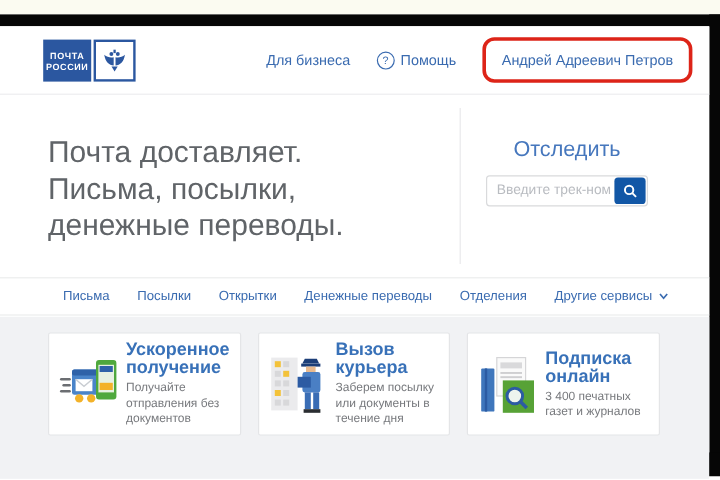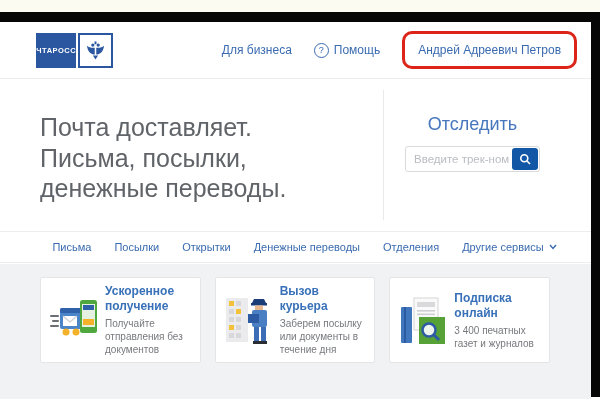--- a/index.html
+++ b/index.html
@@ -12,21 +12,21 @@
   .bar-right{position:absolute;left:591px;top:12px;width:9px;height:385px;background:#060606;}
   .bar-bottom{position:absolute;left:0;top:377px;width:600px;height:20px;background:#060606;}
   .bottom-strip{position:absolute;left:0;top:397px;width:600px;height:3px;background:#fff;}
 
   #content{position:absolute;left:0;top:22px;width:591px;height:355px;background:#fff;}
 
   
   .header{position:absolute;left:0;top:0;width:591px;height:56px;background:#fff;
           border-bottom:1px solid #ededef;}
   .logo-box{position:absolute;left:36px;top:11px;width:40px;height:35px;background:#2b57a0;
-            display:flex;align-items:center;justify-content:center;}
+            display:flex;flex-direction:column;align-items:center;justify-content:center;}
   .logo-box span{color:#fff;font-size:7.5px;font-weight:bold;line-height:9px;letter-spacing:.5px;}
   .emblem-box{position:absolute;left:78px;top:11px;width:31px;height:31px;background:#fff;
               border:2px solid #2b57a0;display:flex;align-items:center;justify-content:center;}
   .nav{position:absolute;right:14px;top:0;height:56px;display:flex;align-items:center;gap:22px;
        font-size:12px;color:#3a6bb0;}
   .nav-link{cursor:pointer;display:flex;align-items:center;gap:5px;white-space:nowrap;}
   .q-icon{display:inline-flex;align-items:center;justify-content:center;width:13px;height:13px;
           border:1px solid #3a6bb0;border-radius:50%;font-size:9px;line-height:1;}
   .user-chip{border:3px solid #dd2418;border-radius:10px;padding:9px 13px;background:#fff;
              color:#3a6bb0;white-space:nowrap;cursor:pointer;}
@@ -52,21 +52,21 @@
         font-size:11px;color:#3a6bb0;padding-left:18px;box-sizing:border-box;}
   .tab{cursor:pointer;display:flex;align-items:center;gap:5px;white-space:nowrap;}
 
   
   .services{position:absolute;left:0;top:242px;width:591px;height:135px;background:#f1f2f4;}
   .cards{position:absolute;left:40px;top:13px;width:510px;display:flex;gap:14px;}
   .card{flex:1 1 0;background:#fff;border:1px solid #e4e5e7;border-radius:2px;height:84px;
         display:flex;align-items:center;padding:0 6px 0 6px;cursor:pointer;}
   .card-icon{width:54px;flex:0 0 54px;display:flex;justify-content:center;}
   .card-text{margin-left:4px;}
-  .card-title{color:#3871b8;font-size:12px;font-weight:bold;line-height:15px;}
+  .card-title{color:#3871b8;font-size:15px;font-weight:bold;line-height:15px;}
   .card-desc{color:#77797d;font-size:10px;line-height:13px;margin-top:3px;}
 </style>
 </head>
 <body>
 
 <div id="stage">
   <div class="top-strip"></div>
   <div class="bar-top"></div>
   <div class="bar-right"></div>
   <div class="bar-bottom"></div>

